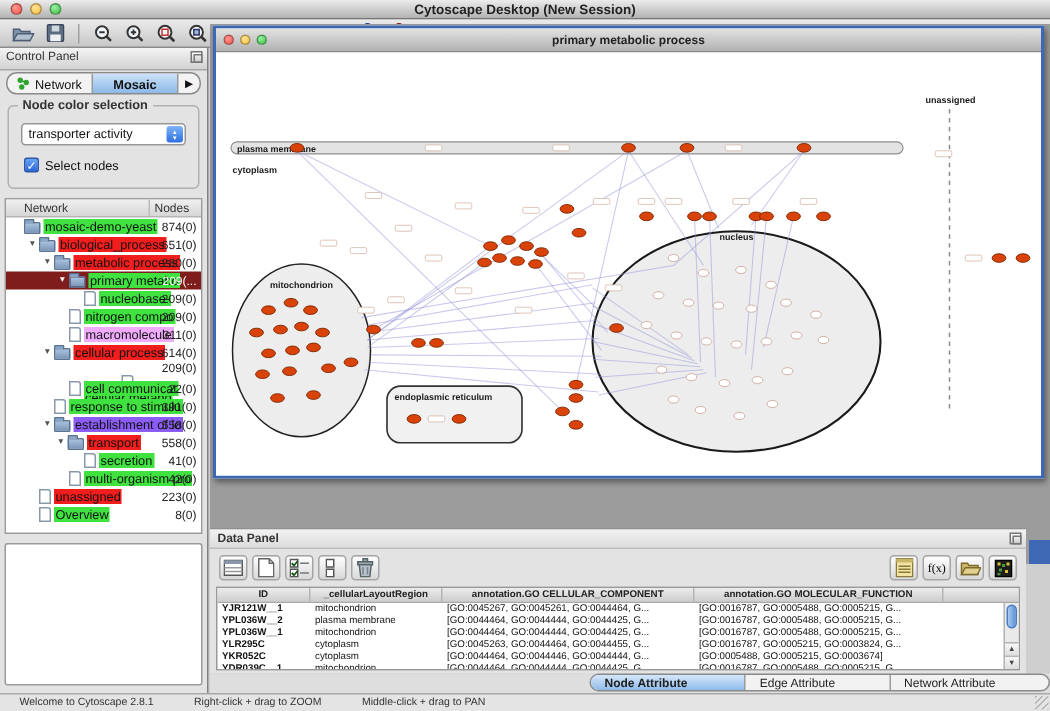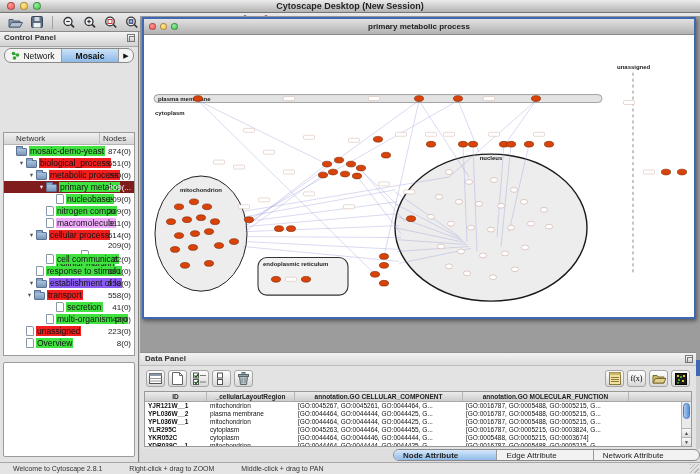--- a/index.html
+++ b/index.html
@@ -18,21 +18,21 @@
   
   .toolbar{position:absolute;top:13px;left:0;right:0;height:19px;background:linear-gradient(#ebebeb,#c7c7c7);border-bottom:1px solid #8a8a8a;display:flex;align-items:center;padding:0 5px;}
   .tbtn{background:none;border:none;padding:0;width:21px;height:17px;display:flex;align-items:center;justify-content:center;cursor:default;}
   .sep{width:1px;height:13px;background:#a2a2a2;margin:0 5px;flex:0 0 auto;}
   .search-label{margin-left:8px;margin-right:3px;font-size:9px;color:#222;}
   .search{width:78px;height:13px;border:1px solid #8f8f8f;border-radius:2px;background:#fff;font-size:8px;padding:0 3px;}
   .dd{background:linear-gradient(#fdfdfd,#d9d9d9);border:1px solid #8f8f8f;border-left:none;width:14px;height:13px;font-size:7px;line-height:11px;padding:0;color:#333;}
 
   
   .control-panel{position:absolute;left:0;top:32px;width:139px;bottom:12px;background:#e3e3e3;border-right:1px solid #818181;}
-  .cp-header{height:15px;background:linear-gradient(#f4f4f4,#d2d2d2);border-bottom:1px solid #a8a8a8;font-size:8px;font-weight:bold;color:#333;padding:1px 4px;position:relative;}
+  .cp-header{height:15px;background:linear-gradient(#f4f4f4,#d2d2d2);border-bottom:1px solid #a8a8a8;font-size:8px;font-weight:normal;color:#333;padding:1px 4px;position:relative;}
   .float-ic{position:absolute;right:3px;top:2px;width:8px;height:8px;border:1px solid #777;background:linear-gradient(#fff,#ccc);}
   .float-ic::before{content:"";position:absolute;left:1px;top:1px;width:4px;height:4px;border:1px solid #777;}
   .cp-tabs{position:absolute;top:16px;left:4px;right:4px;height:15px;display:flex;border:1px solid #8a8a8a;border-radius:7px;overflow:hidden;background:#f3f3f3;}
   .cp-tab{flex:1;display:flex;align-items:center;justify-content:center;gap:3px;font-size:8.5px;border-right:1px solid #9a9a9a;}
   .cp-tab.active{background:linear-gradient(#cde2f7,#8db9e8);font-weight:bold;}
   .cp-more{flex:0 0 14px;display:flex;align-items:center;justify-content:center;font-size:7px;color:#111;}
   .group{position:absolute;top:38px;left:5px;right:5px;height:56px;border:1px solid #b0b0b0;border-radius:4px;}
   .group-label{position:absolute;top:-2px;left:6px;background:#e3e3e3;padding:0 3px;font-size:8.5px;font-weight:bold;color:#333;transform:translateY(-45%);}
   .dropdown{position:absolute;top:11px;left:8px;right:8px;height:15px;background:#fff;border:1px solid #979797;border-radius:3px;}
   .dd-text{font-size:8.5px;padding:1px 4px;white-space:nowrap;overflow:hidden;}
@@ -63,21 +63,21 @@
   .nw-title{height:16px;background:linear-gradient(#e2e2e2,#b2b2b2);border-bottom:1px solid #8a8a8a;position:relative;}
   .nw-lights{position:absolute;left:5px;top:4px;display:flex;gap:4px;}
   .nw-light{width:7px;height:7px;border-radius:50%;border:1px solid rgba(0,0,0,.3);}
   .nw-title-text{display:block;text-align:center;font-size:8px;font-weight:bold;line-height:15px;color:#222;}
   .nw-canvas{position:absolute;top:16px;left:0;right:0;bottom:0;background:#fff;}
   .nw-canvas svg{display:block;width:100%;height:100%;}
   svg text{font-family:"Liberation Sans",sans-serif;}
   .behind-strip{position:absolute;left:0;right:0;bottom:0;height:17px;}
 
   
-  .data-panel{position:absolute;left:140px;top:352px;right:4px;height:97px;background:#e3e3e3;border-top:1px solid #909090;}
+  .data-panel{position:absolute;left:140px;top:352px;right:16px;height:97px;background:#e3e3e3;border-top:1px solid #909090;}
   .dp-header{height:13px;font-size:8px;font-weight:bold;color:#333;padding:1px 5px;position:relative;background:linear-gradient(#f2f2f2,#dcdcdc);border-bottom:1px solid #bdbdbd;}
   .dp-toolbar{position:absolute;top:14px;left:0;right:0;height:23px;display:flex;align-items:center;padding:0 6px;gap:3px;}
   .dbtn{width:19px;height:17px;border:1px solid #a5a5a5;border-radius:3px;background:linear-gradient(#fefefe,#d8d8d8);display:flex;align-items:center;justify-content:center;padding:0;}
   .dp-right{margin-left:auto;display:flex;gap:3px;}
   .fx{font-size:8px;font-family:"Liberation Serif",serif;}
   .dp-table{position:absolute;top:38px;left:4px;right:4px;bottom:2px;background:#fff;border:1px solid #999;}
   .dt-header{display:flex;height:10px;background:linear-gradient(#ececec,#cdcdcd);border-bottom:1px solid #a8a8a8;font-size:6.5px;font-weight:bold;color:#222;text-align:center;}
   .dt-hcell{border-right:1px solid #b5b5b5;overflow:hidden;white-space:nowrap;line-height:10px;}
   .dt-body{position:absolute;top:10px;left:0;right:10px;bottom:0;overflow:hidden;}
   .dt-row{display:flex;height:8px;font-size:6.5px;line-height:8px;white-space:nowrap;}
@@ -252,20 +252,34 @@
             <circle cx="3.5" cy="7" r="1.8" fill="#2fa32f"></circle>
             <line x1="2.5" y1="2.5" x2="6.5" y2="4" stroke="#2fa32f"></line>
           </svg>
         <span>Network</span>
       </div>
       <div class="cp-tab active">
         <span>Mosaic</span>
       </div>
       <div class="cp-more">▶</div>
     </div>
+    <div class="group">
+      <span class="group-label">Node color selection</span>
+      <div class="dropdown">
+        <div class="dd-text">transporter activity</div>
+        <div class="dd-step">
+            <span>▲</span>
+            <span>▼</span>
+          </div>
+      </div>
+      <div class="cbx-row">
+        <span class="cbx">✓</span>
+        <span class="cbx-label">Select nodes</span>
+      </div>
+    </div>
     <div class="tree-box">
       <div class="tree-header">
         <div class="th-net">Network</div>
         <div class="th-nodes">Nodes</div>
       </div>
       <div class="tree-rows">
           <div class="tree-row" style="padding-left: 3px;">
             <span class="arrow"></span>
             <span class="ticon folder"></span>
             <span class="chip" style="background: rgb(63, 226, 63);">mosaic-demo-yeast</span>
@@ -330,21 +344,21 @@
             <span class="ticon file"></span>
             <span class="chip" style="background: rgb(63, 226, 63);">response to stimulu</span>
             <span class="count">391(0)</span>
           </div>
           <div class="tree-row" style="padding-left: 23px;">
             <span class="arrow">▼</span>
             <span class="ticon folder"></span>
             <span class="chip" style="background: #8b5cf6;">establishment of lo</span>
             <span class="count">558(0)</span>
           </div>
-          <div class="tree-row" style="padding-left: 21px;">
+          <div class="tree-row" style="padding-left: 32px;">
             <span class="arrow">▼</span>
             <span class="ticon folder"></span>
             <span class="chip" style="background: rgb(242, 29, 29);">transport</span>
             <span class="count">558(0)</span>
           </div>
           <div class="tree-row" style="padding-left: 43px;">
             <span class="arrow"></span>
             <span class="ticon file"></span>
             <span class="chip" style="background: rgb(63, 226, 63);">secretion</span>
             <span class="count">41(0)</span>

